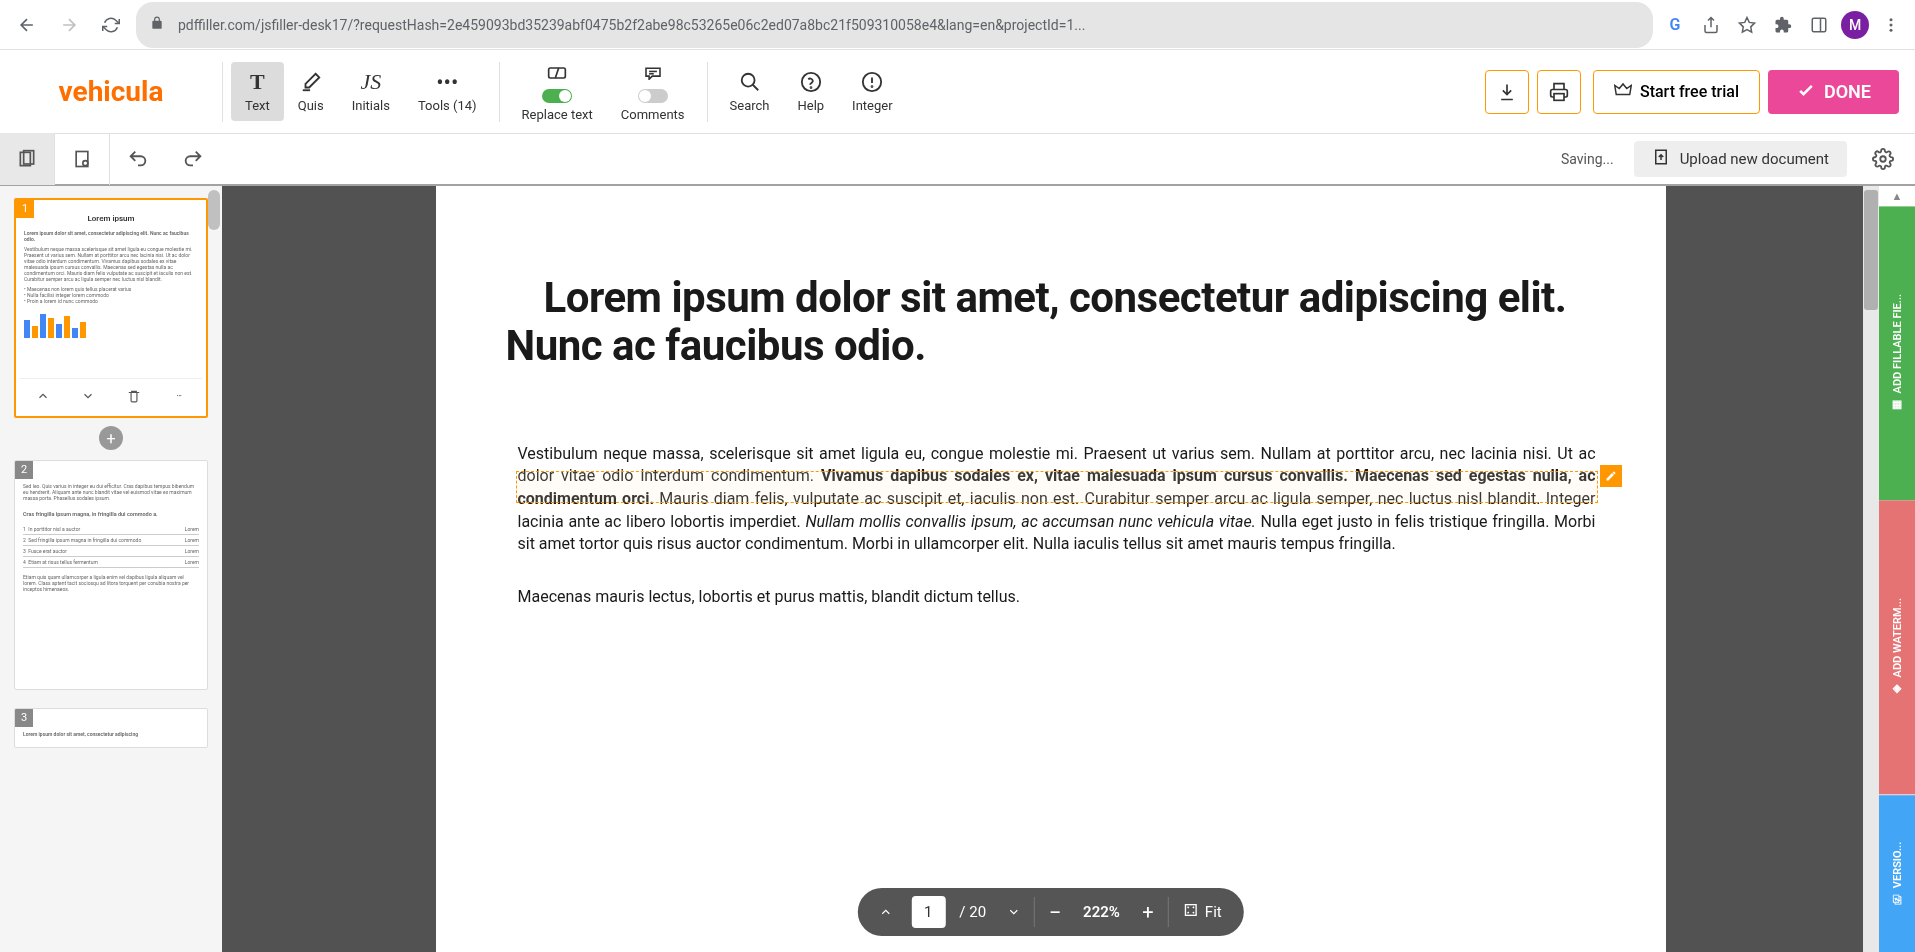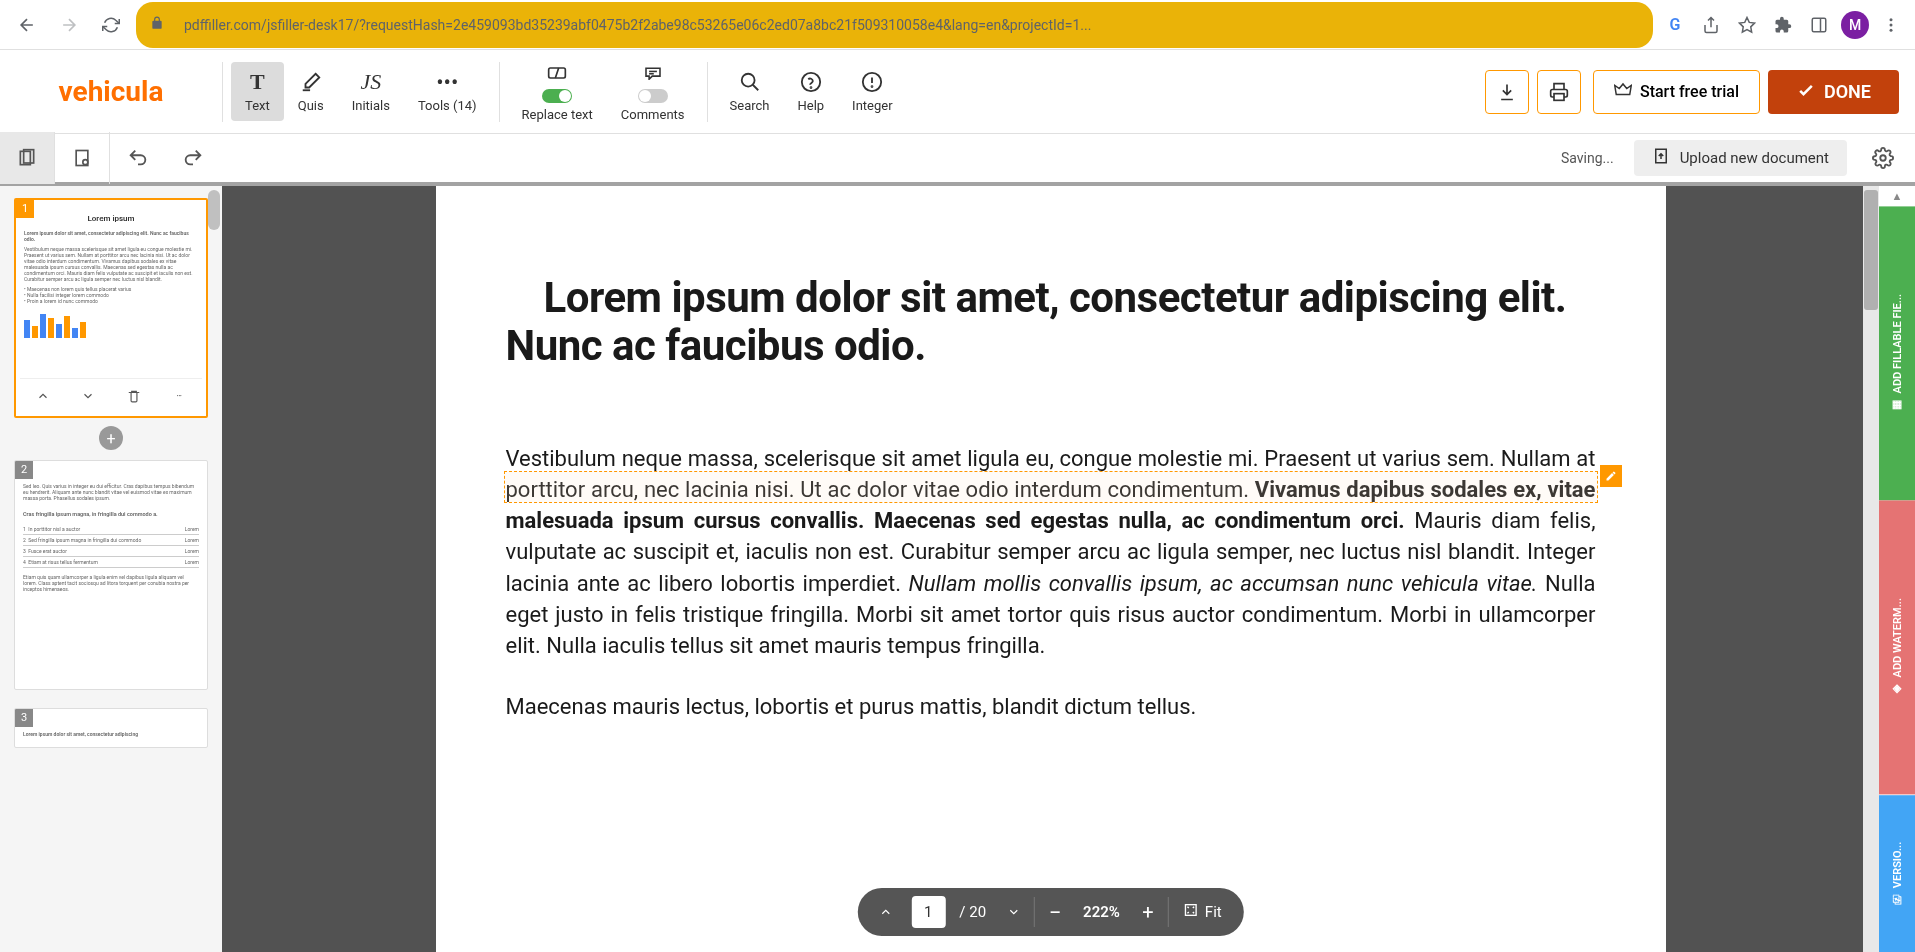--- a/index.html
+++ b/index.html
@@ -1,20 +1,20 @@
 <!DOCTYPE html>
 <html><head>
 <meta charset="utf-8">
 <style>
 * { margin: 0; padding: 0; box-sizing: border-box; font-family: -apple-system, BlinkMacSystemFont, "Segoe UI", Roboto, sans-serif; }
 body { width: 1915px; height: 952px; overflow: hidden; background: #fff; }
 
 .browser-bar { height: 50px; display: flex; align-items: center; padding: 0 10px; gap: 8px; border-bottom: 1px solid #e0e0e0; }
 .nav-btn { width: 34px; height: 34px; display: flex; align-items: center; justify-content: center; border-radius: 50%; cursor: pointer; color: #5f6368; }
-.url-bar { flex: 1; height: 46px; background: #eab308; border-radius: 17px; display: flex; align-items: center; padding: 0 14px; gap: 20px; color: #5f6368; font-size: 14px; }
+.url-bar { flex: 1; height: 46px; background: #e5e5e5; border-radius: 17px; display: flex; align-items: center; padding: 0 14px; gap: 14px; color: #5f6368; font-size: 14px; }
 .url-text { flex: 1; white-space: nowrap; overflow: hidden; text-overflow: ellipsis; }
 .browser-icon { width: 28px; height: 28px; display: flex; align-items: center; justify-content: center; color: #5f6368; }
 .avatar { width: 28px; height: 28px; border-radius: 50%; background: #7b1fa2; color: #fff; display: flex; align-items: center; justify-content: center; font-size: 14px; font-weight: 500; }
 
 .app-toolbar { height: 84px; display: flex; align-items: center; border-bottom: 1px solid #e0e0e0; }
 .logo-box { width: 222px; display: flex; align-items: center; justify-content: center; height: 100%; }
 .logo { font-size: 28px; font-weight: 700; color: #ff6f00; }
 .toolbar-sep { width: 1px; height: 60px; background: #e0e0e0; }
 .tool-group { display: flex; align-items: center; height: 100%; padding: 0 8px; }
 .tool-btn { display: flex; flex-direction: column; align-items: center; justify-content: center; padding: 8px 14px; gap: 4px; cursor: pointer; border-radius: 4px; color: #333; }
@@ -23,23 +23,23 @@
 .tool-label { font-size: 13px; color: #333; }
 .toggle { width: 30px; height: 14px; border-radius: 7px; position: relative; }
 .toggle.on { background: #4caf50; }
 .toggle.off { background: #ccc; }
 .toggle::after { content: ''; width: 12px; height: 12px; background: #fff; border-radius: 50%; position: absolute; top: 1px; }
 .toggle.on::after { right: 1px; }
 .toggle.off::after { left: 1px; }
 .toolbar-spacer { flex: 1; }
 .icon-outline-btn { width: 44px; height: 44px; border: 1px solid #ff9800; border-radius: 4px; display: flex; align-items: center; justify-content: center; margin: 0 4px; cursor: pointer; }
 .cta-outline { height: 44px; padding: 0 20px; border: 1px solid #ff9800; border-radius: 4px; display: flex; align-items: center; gap: 8px; font-size: 16px; font-weight: 500; cursor: pointer; margin: 0 8px; }
-.cta-solid { height: 44px; padding: 0 28px; background: #c2410c; color: #fff; border-radius: 4px; display: flex; align-items: center; gap: 8px; font-size: 18px; font-weight: 600; cursor: pointer; margin-right: 16px; }
-
-.sec-toolbar { height: 52px; display: flex; align-items: center; border-bottom: 4px solid #a3a3a3; }
+.cta-solid { height: 44px; padding: 0 28px; background: #ec4899; color: #fff; border-radius: 4px; display: flex; align-items: center; gap: 8px; font-size: 18px; font-weight: 600; cursor: pointer; margin-right: 16px; }
+
+.sec-toolbar { height: 52px; display: flex; align-items: center; border-bottom: 2px solid #a3a3a3; }
 .sec-left { width: 222px; display: flex; align-items: center; height: 100%; }
 .sec-btn { width: 55px; height: 52px; display: flex; align-items: center; justify-content: center; cursor: pointer; border-right: 1px solid #e0e0e0; color: #555; }
 .sec-btn.active { background: #e8e8e8; }
 .sec-spacer { flex: 1; }
 .saving { font-size: 14px; color: #555; margin-right: 20px; }
 .upload-btn { height: 36px; padding: 0 18px; background: #eee; border-radius: 4px; display: flex; align-items: center; gap: 10px; font-size: 15px; cursor: pointer; margin-right: 16px; color:#333; }
 .gear-btn { width: 40px; height: 40px; display: flex; align-items: center; justify-content: center; cursor: pointer; margin-right: 12px; color:#555; }
 
 .main-area { display: flex; height: calc(100% - 50px - 84px - 52px); position: relative; }
 .thumb-panel { width: 222px; background: #f5f5f5; overflow-y: auto; padding: 12px 14px; position: relative; }
@@ -51,21 +51,21 @@
 .page-num.grey { background: #888; }
 .thumb-title { font-size:8px; font-weight:600; text-align:center; margin:6px 0; color:#333;}
 .thumb-actions { position: absolute; bottom: 4px; left: 4px; right: 4px; height: 34px; background: #fff; display: flex; align-items: center; justify-content: space-around; border-top:1px solid #eee; }
 .thumb-act { width: 28px; height: 28px; display: flex; align-items: center; justify-content: center; cursor: pointer; color:#555;}
 .add-page-btn { width: 24px; height: 24px; background: #999; color: #fff; border-radius: 50%; display: flex; align-items: center; justify-content: center; margin: -10px auto 10px; cursor: pointer; font-size:16px;}
 
 .doc-viewport { flex: 1; background: #525252; position: relative; overflow: hidden; display:flex; justify-content:center;}
 .doc-page { background: #fff; width: 1230px; margin-top: 0; padding: 88px 70px 40px 70px; font-family: Georgia, serif; color: #1a1a1a; position:relative; }
 .doc-heading { font-size: 42px; font-weight: 700; line-height: 1.15; margin-bottom: 72px; letter-spacing:-0.5px;}
 .doc-heading-indent { display:inline-block; width:38px;}
-.doc-para { font-size: 22px; line-height: 1.42; text-align: justify; position:relative; margin-bottom:30px;}
+.doc-para { font-size: 16px; line-height: 1.42; text-align: justify; position:relative; margin-bottom:30px;margin-left:12px;}
 .highlight-line { border: 1px dashed #ff9800; background: rgba(255,230,200,0.15); }
 .edit-badge { position: absolute; right: -26px; top: 22px; width: 22px; height: 22px; background: #ff9800; display:flex; align-items:center; justify-content:center; color:#fff; font-size:12px;}
 .bold { font-weight: 700; }
 .italic { font-style: italic; }
 
 .bottom-bar { position: absolute; bottom: 16px; left: 50%; transform: translateX(-50%); height: 48px; background: #555; border-radius: 24px; display: flex; align-items: center; padding: 0 8px; color: #fff; font-size: 15px; }
 .bb-btn { width: 40px; height: 40px; display: flex; align-items: center; justify-content: center; cursor: pointer; }
 .bb-sep { width: 1px; height: 30px; background: #777; }
 .bb-page-input { width: 34px; height: 32px; background: #fff; color: #333; border-radius: 4px; display: flex; align-items: center; justify-content: center; margin: 0 6px; }
 .bb-text { padding: 0 8px; }

